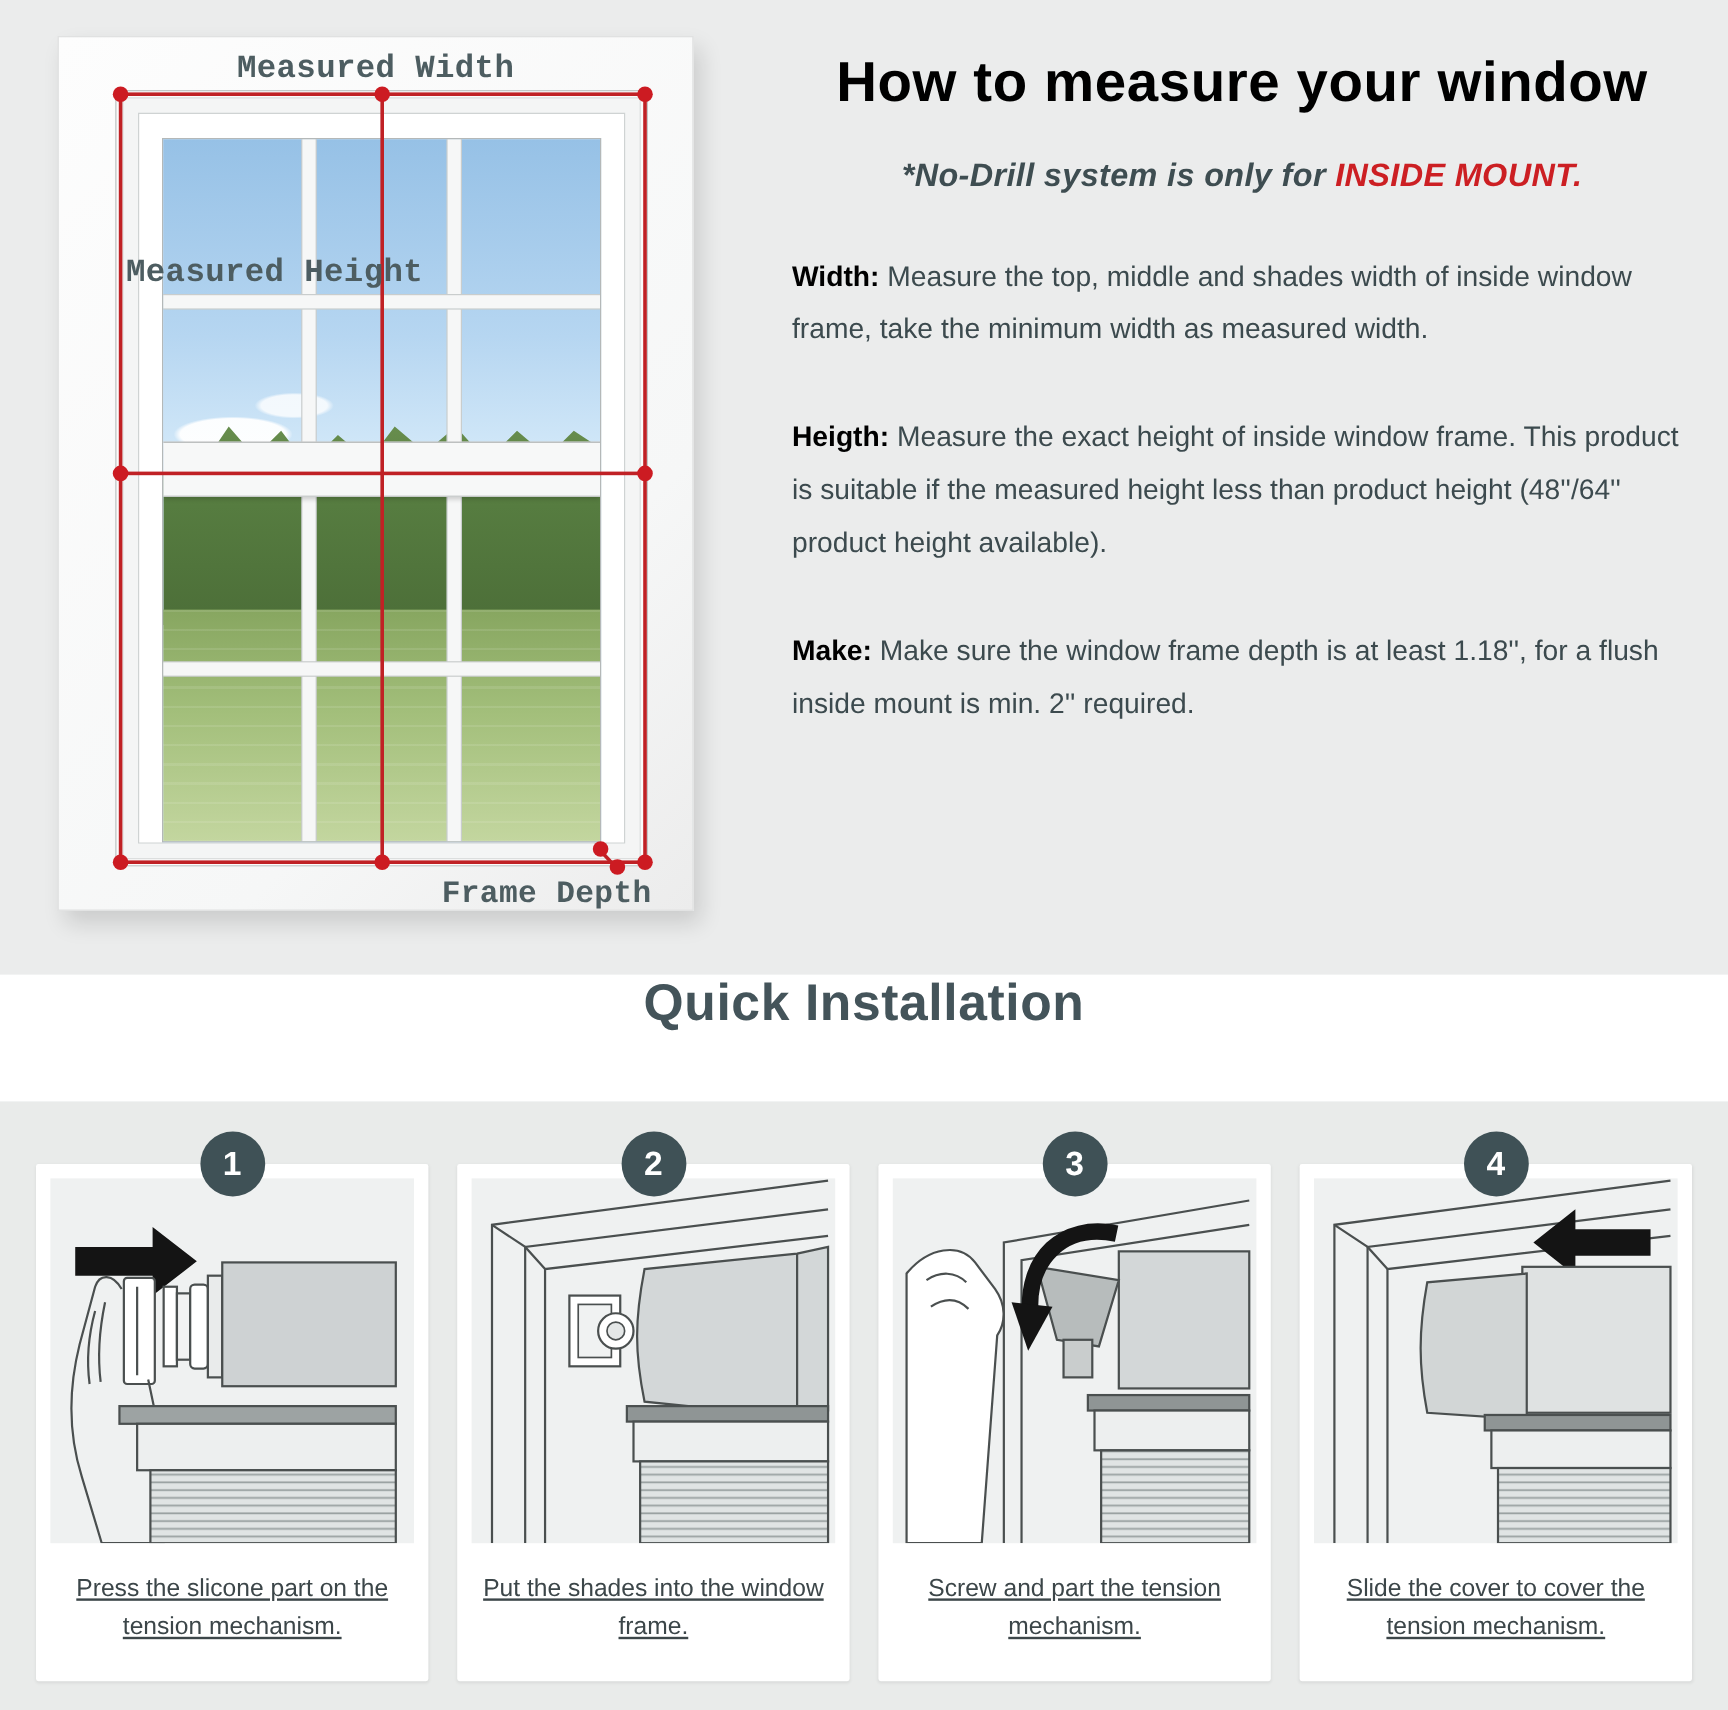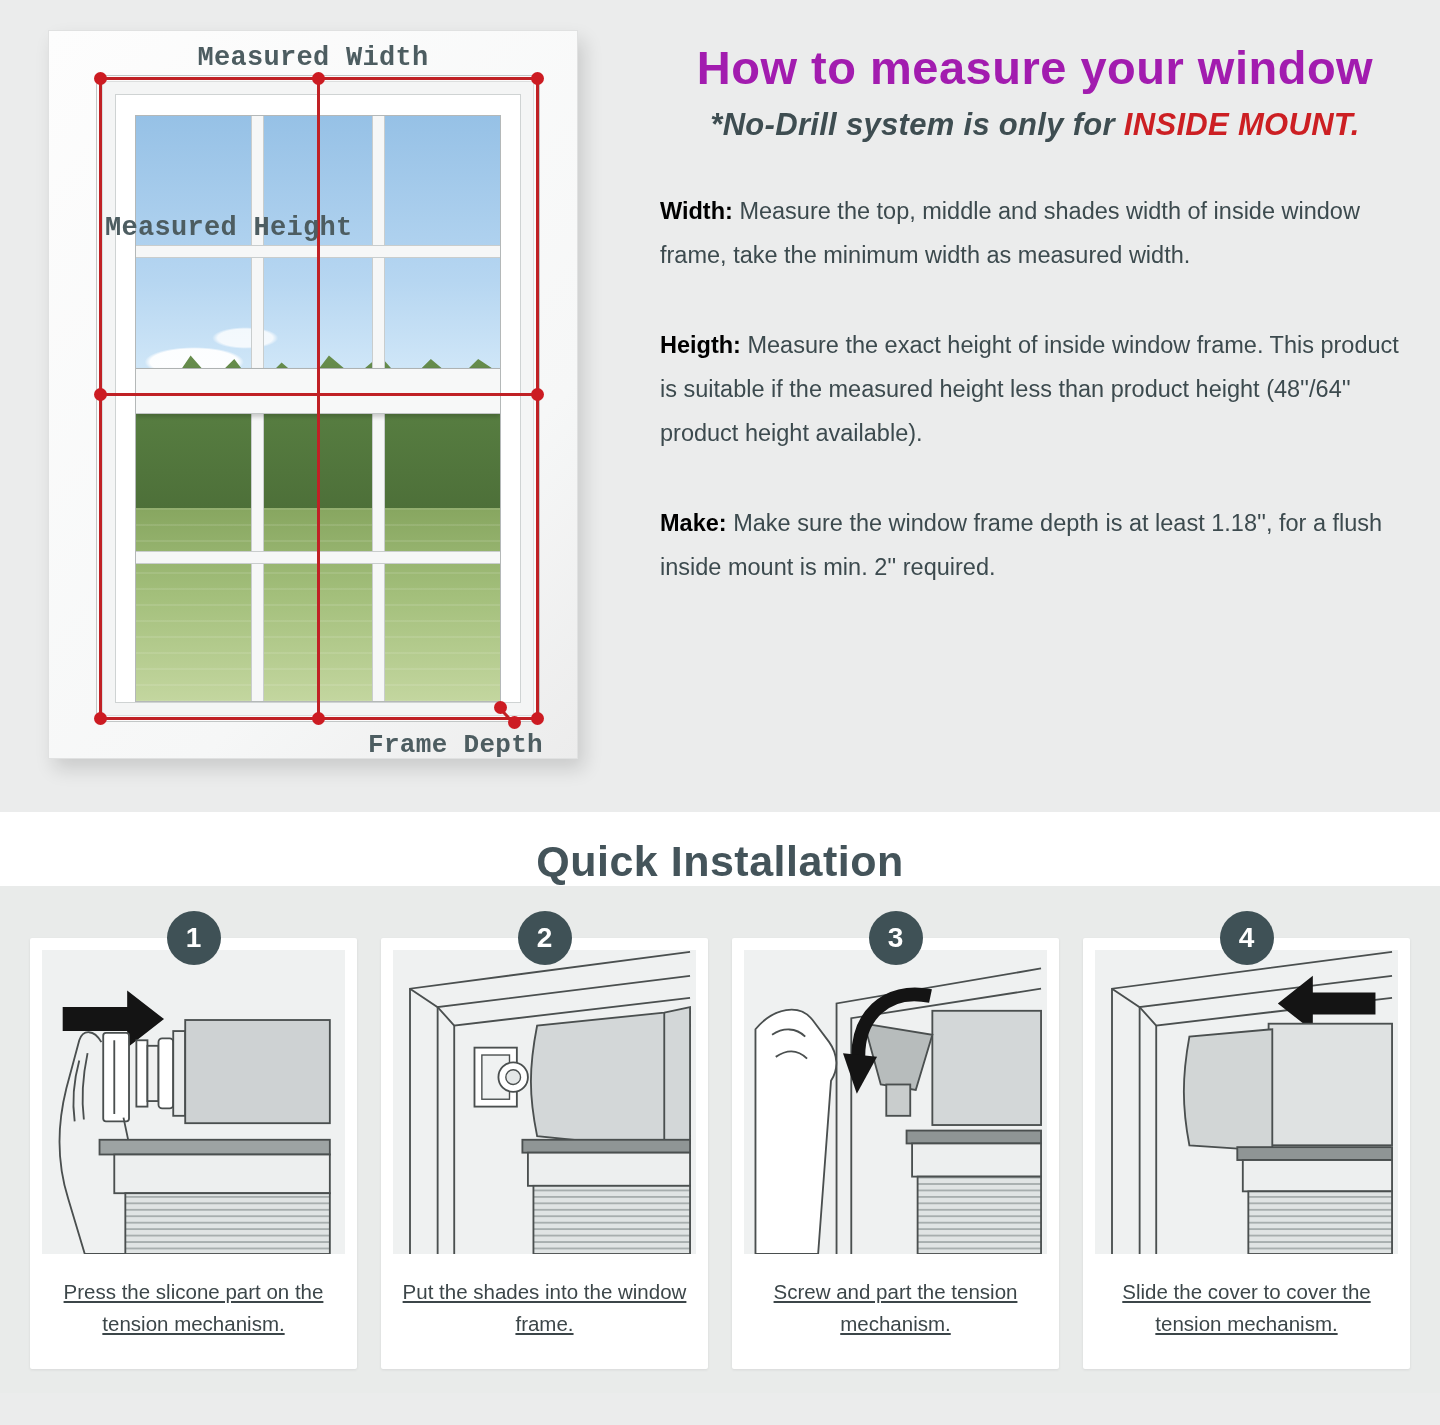--- a/index.html
+++ b/index.html
@@ -64,34 +64,34 @@
   .fig-label{
     position:absolute;color:#4d5d61;font-weight:bold;font-size:27px;letter-spacing:.3px;font-family:Liberation Mono, monospace;
   }
   .fig-label.mw{top:12px;left:0;width:100%;text-align:center;}
   .fig-label.mh{top:182px;left:56px;}
   .fig-label.fd{top:699px;right:34px;font-size:26px;}
 
   
   .instructions{position:absolute;left:660px;top:0;width:750px;color:#3c4a4e;}
   .m-title{
-    margin-top:40px;font-size:47px;font-weight:bold;color:#a21caf;
+    margin-top:40px;font-size:47px;font-weight:bold;color:#000000;
     text-align:center;letter-spacing:.5px;
   }
   .m-subtitle{
-    margin-top:12px;text-align:center;font-size:31px;font-weight:bold;font-style:italic;
+    margin-top:36px;text-align:center;font-size:27px;font-weight:bold;font-style:italic;
     color:#3e4d51;letter-spacing:.3px;
   }
   .m-subtitle .red{color:#cc1f23;}
   .para{font-size:23.5px;line-height:44px;margin:0;margin-top:46px;max-width:742px;}
   .para b{color:#000000;}
   
   .white-band{
-    width:1440px;height:74px;background:#ffffff;
-    display:flex;align-items:flex-end;justify-content:center;
+    width:1440px;height:106px;background:#ffffff;
+    display:flex;align-items:flex-start;justify-content:center;
   }
   .qi-heading{font-size:43px;font-weight:bold;color:#44545a;letter-spacing:.5px;}
   
   .steps-section{
     width:1440px;height:507px;background:#e9ebea;box-sizing:border-box;
     padding:52px 30px 24px;
     display:grid;grid-template-columns:repeat(4,1fr);gap:24px;
   }
   .step-card{
     position:relative;background:#fff;border-radius:2px;

